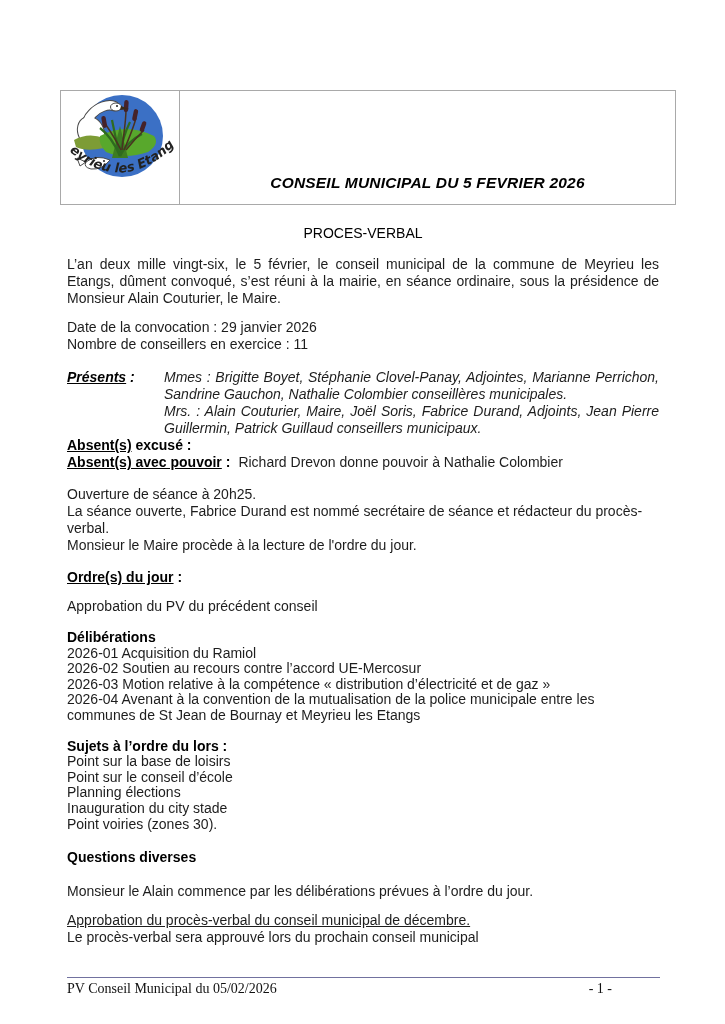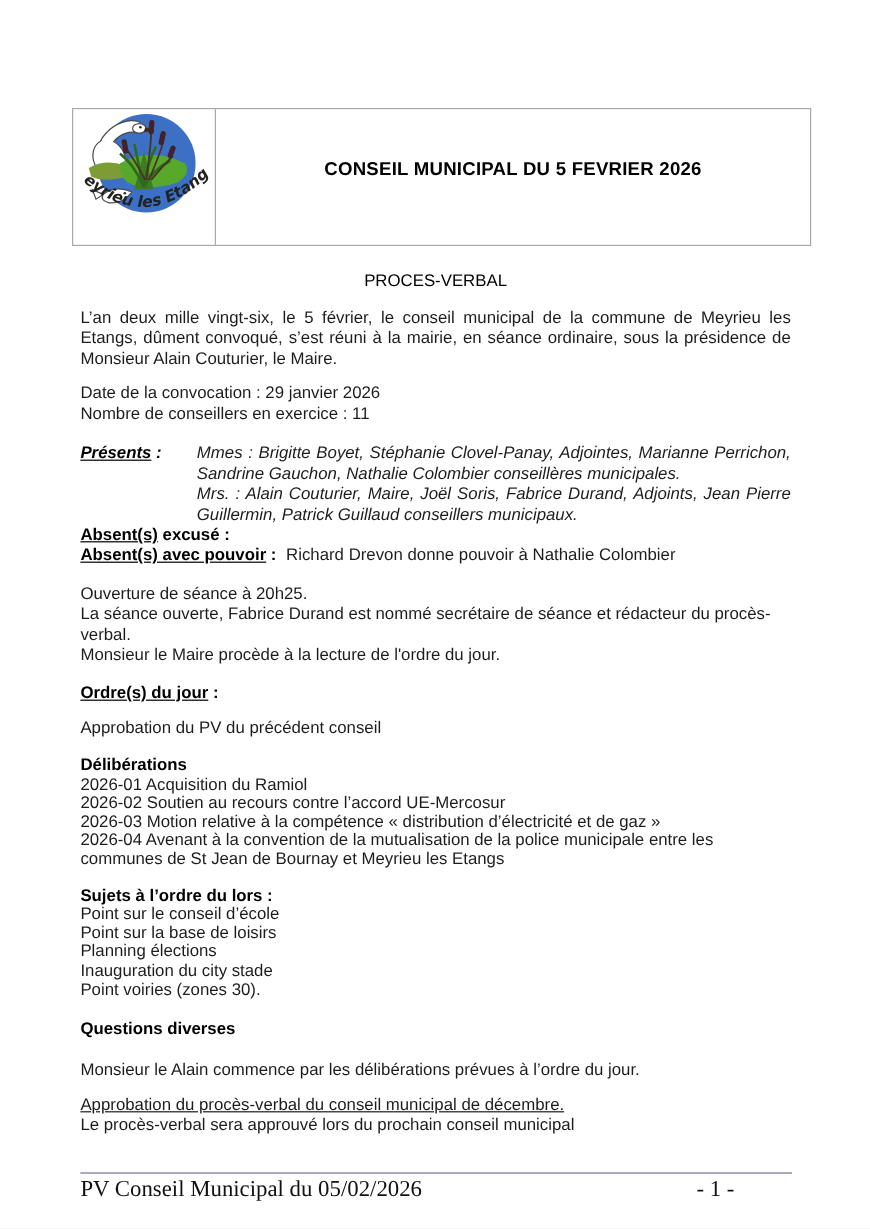--- a/index.html
+++ b/index.html
@@ -10,21 +10,21 @@
   }
   
   .header-box {
     position:absolute; left:60px; top:90px; width:614px; height:113px;
     border:1.5px solid #a9a9a9; display:flex; background:#fff;
   }
   .logo-cell {
     width:118px; flex:0 0 118px; border-right:1.5px solid #a9a9a9;
     display:flex; align-items:center; justify-content:center;
   }
-  .title-cell { flex:1; display:flex; align-items:center; justify-content:center; }
+  .title-cell { flex:1; display:flex; align-items:flex-end; justify-content:center;font-style:italic; }
   .header-title {
     font-weight:bold; font-size:15.5px; color:#000; letter-spacing:0.2px;
     margin-bottom:12px;
   }
   
   .content {
     position:absolute; left:67px; top:225px; width:592px;
     font-size:14px; line-height:17px;
   }
   .doc-title { text-align:center; font-weight:normal; color:#000; margin-bottom:14px; }
@@ -38,21 +38,21 @@
   .mb16 { margin-bottom:16px; }
   .mb17 { margin-bottom:17px; }
   .hang { position:relative; padding-left:97px;font-style:italic; }
   .hang .hang-label { position:absolute; left:0; top:0; }
   .pouvoir-value { margin-left:8px; }
   .list { line-height:15.6px; }
   
   .footer {
     position:absolute; left:67px; top:977px; width:593px;
     border-top:1.6px solid #71719f; padding-top:3px;
-    font-family:"Liberation Serif", serif; font-size:19px; color:#111;
+    font-family:"Liberation Serif", serif; font-size:14px; color:#111;
     display:flex; justify-content:space-between;
   }
   .footer .page-num { margin-right:48px; }
 </style>
 </head>
 <body>
 
 <div class="page">
 
   <div class="header-box">
@@ -139,22 +139,22 @@
     <div class="list mb15">
       <div class="b">Délibérations</div>
       <div>2026-01 Acquisition du Ramiol</div>
       <div>2026-02 Soutien au recours contre l’accord UE-Mercosur</div>
       <div>2026-03 Motion relative à la compétence « distribution d’électricité et de gaz »</div>
       <div>2026-04 Avenant à la convention de la mutualisation de la police municipale entre les communes de St Jean de Bournay et Meyrieu les Etangs</div>
     </div>
 
     <div class="list mb17">
       <div class="b">Sujets à l’ordre du lors :</div>
+      <div>Point sur la base de loisirs</div>
       <div>Point sur le conseil d’école</div>
-      <div>Point sur la base de loisirs</div>
       <div>Planning élections</div>
       <div>Inauguration du city stade</div>
       <div>Point voiries (zones 30).</div>
     </div>
 
     <div class="b mb17">Questions diverses</div>
 
     <div class="mb12">Monsieur le Alain commence par les délibérations prévues à l’ordre du jour.</div>
 
     <div>

